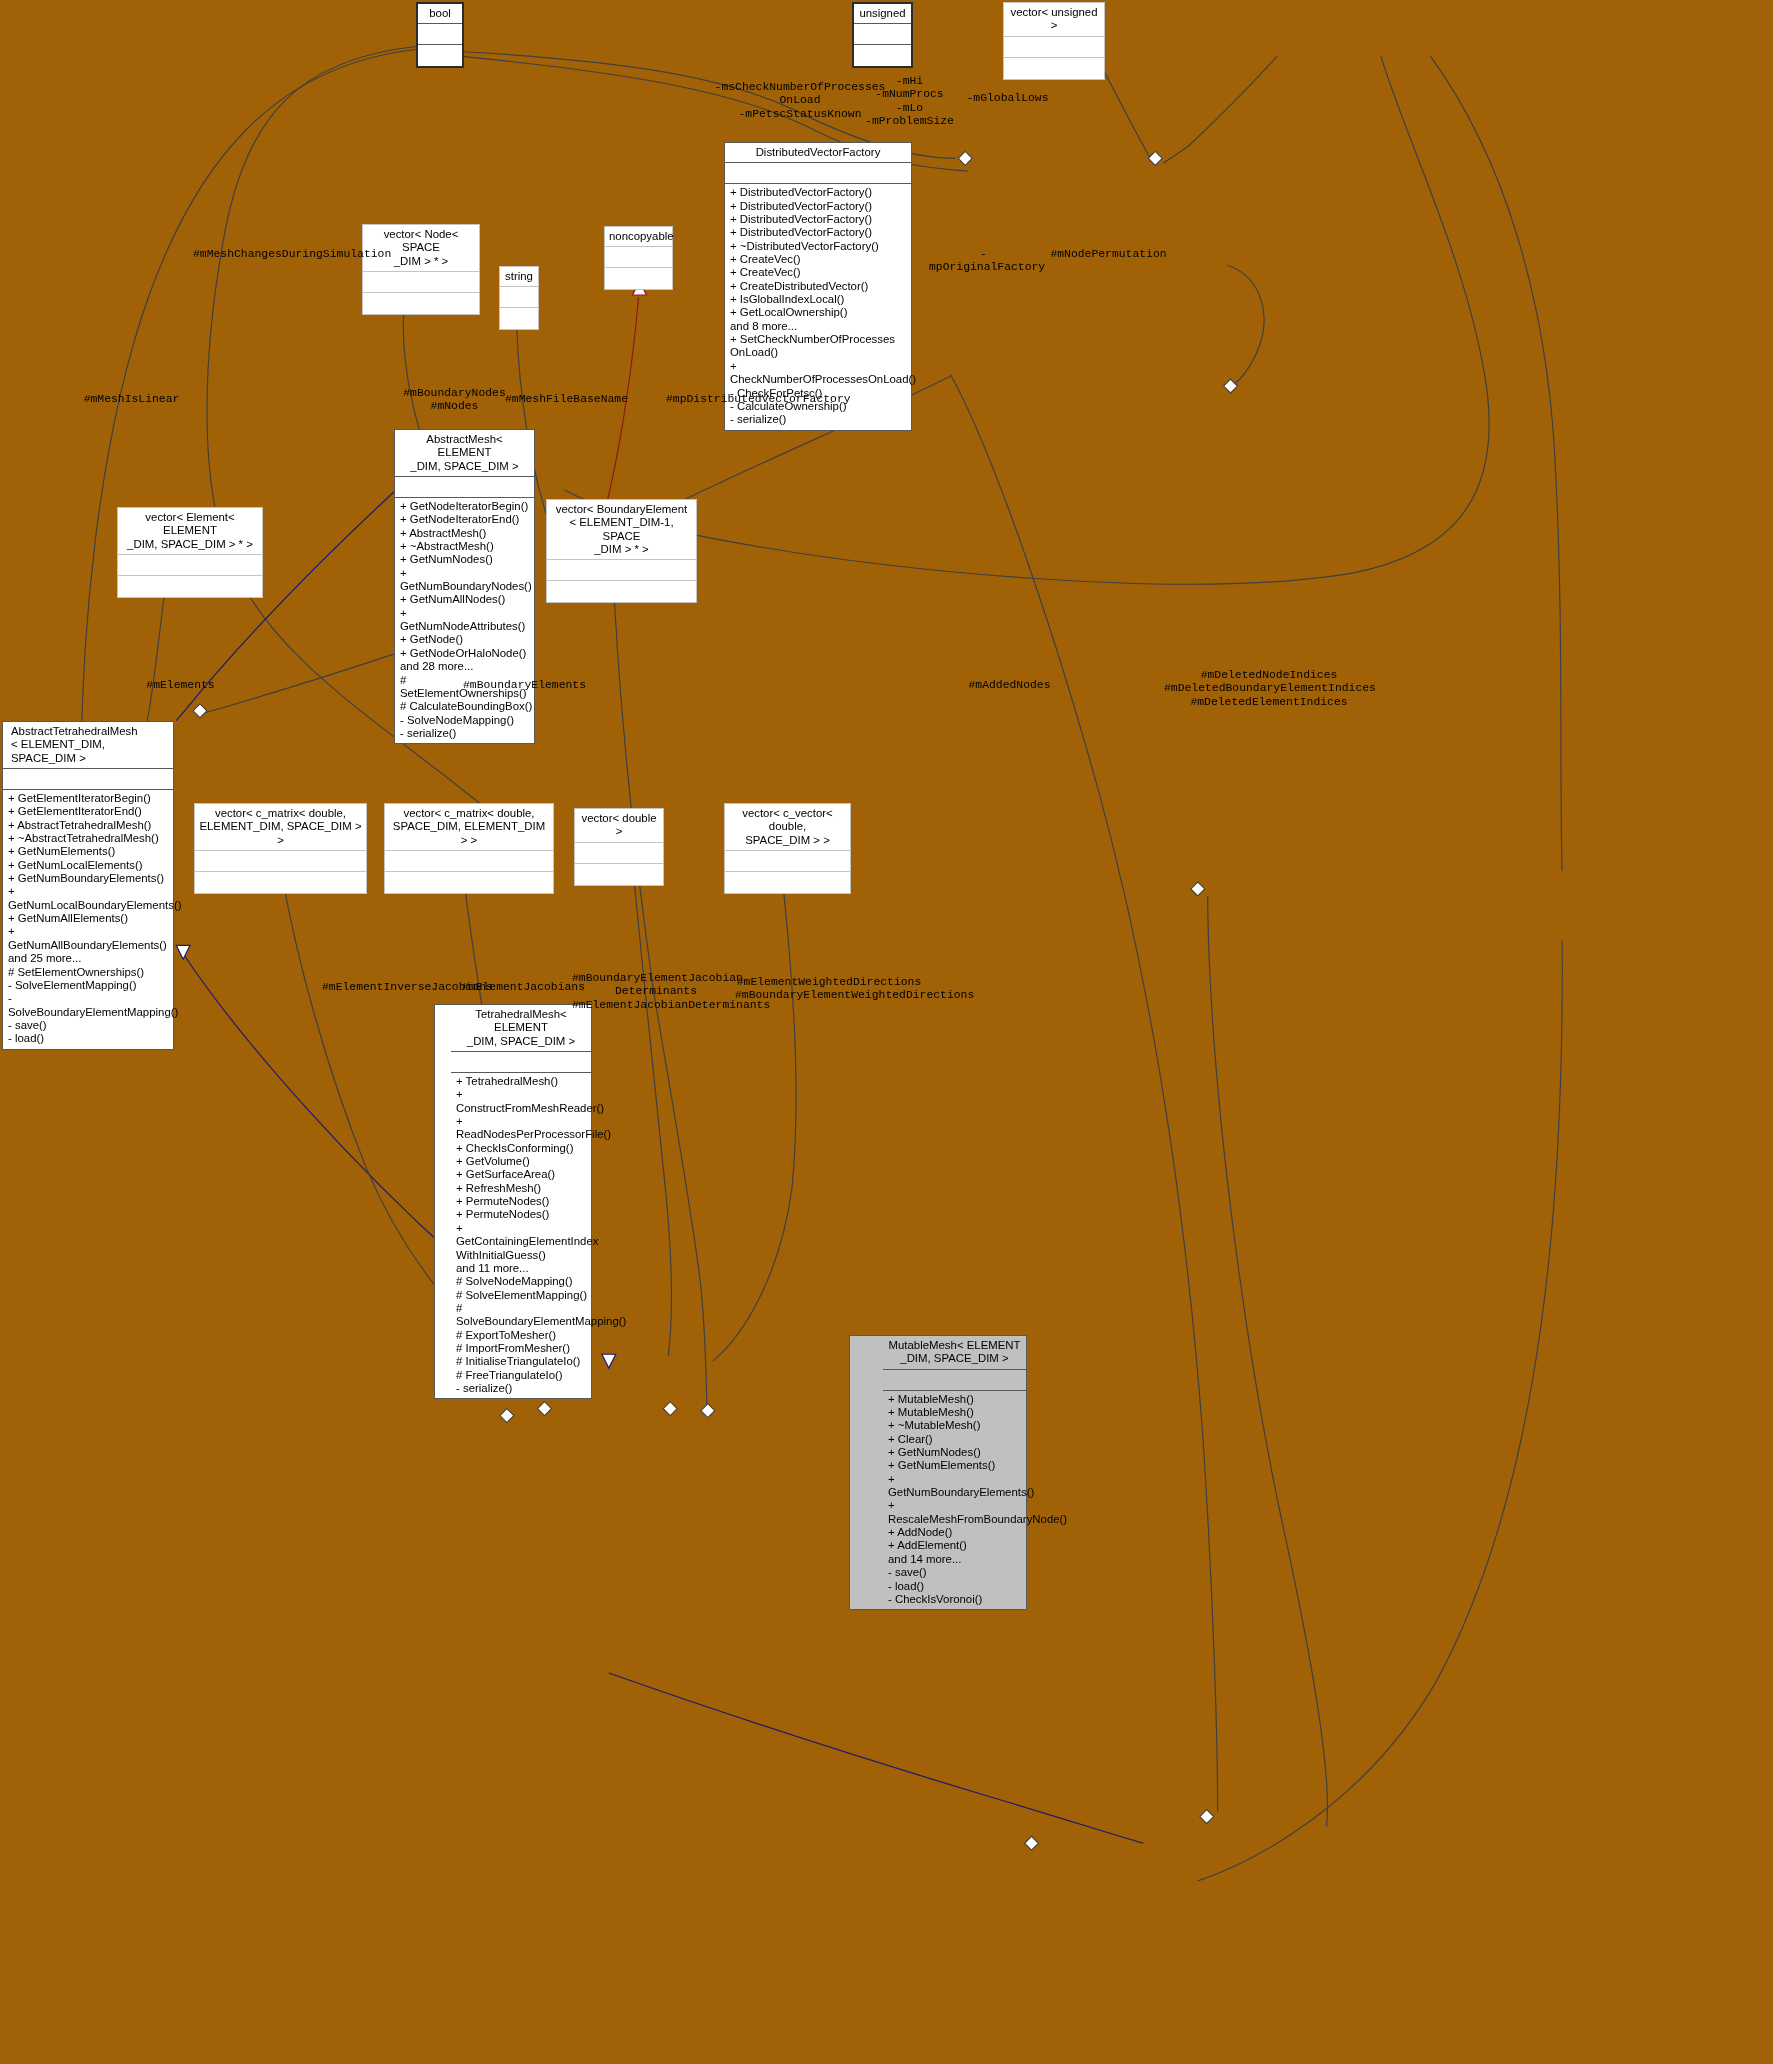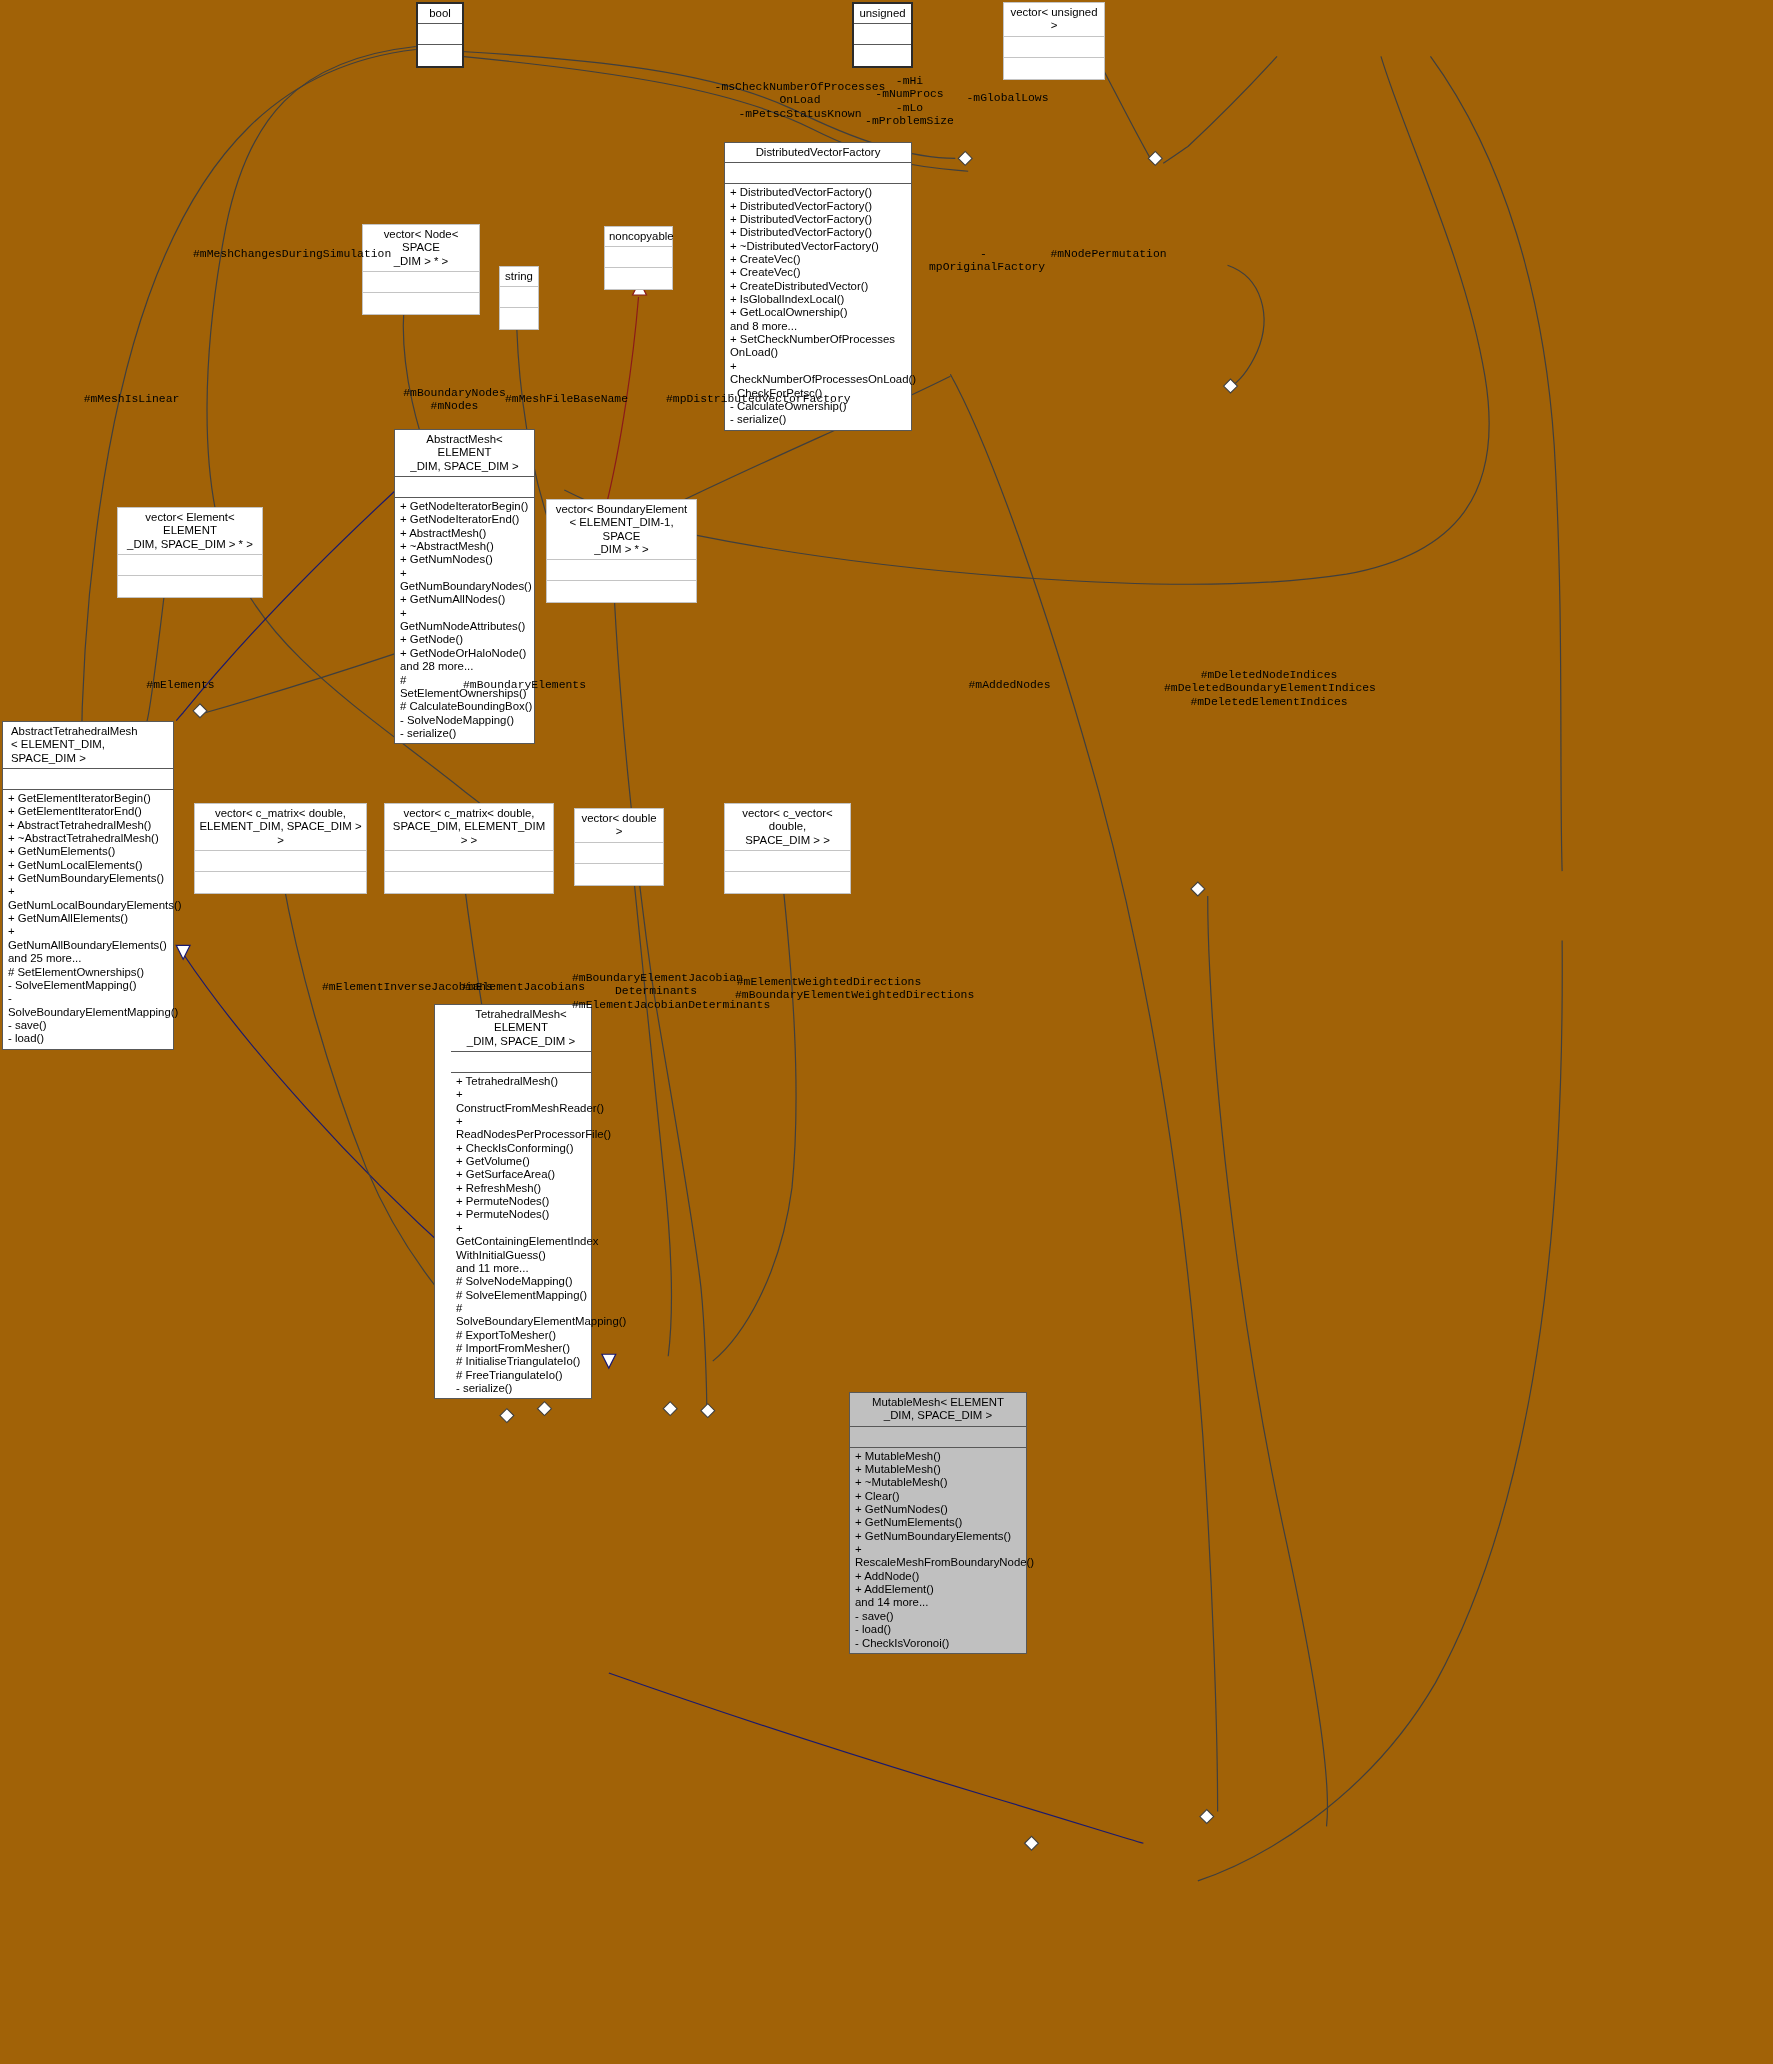--- a/index.html
+++ b/index.html
@@ -357,21 +357,21 @@
 # SolveNodeMapping()
 # SolveElementMapping()
 # SolveBoundaryElementMapping()
 # ExportToMesher()
 # ImportFromMesher()
 # InitialiseTriangulateIo()
 # FreeTriangulateIo()
 - serialize()</div>
   </div>
 
-  <div class="uml-node dark-border highlight" style="left:849px; top:1392px; width:178px;">
+  <div class="uml-node dark-border highlight" style="left:849px; top:1335px; width:178px;padding-left:33px;">
     <div class="uml-title">MutableMesh&lt; ELEMENT
 _DIM, SPACE_DIM &gt;</div>
     <div class="uml-sep"></div>
     <div class="uml-attrs uml-empty"></div>
     <div class="uml-sep"></div>
     <div class="uml-ops">+ MutableMesh()
 + MutableMesh()
 + ~MutableMesh()
 + Clear()
 + GetNumNodes()

